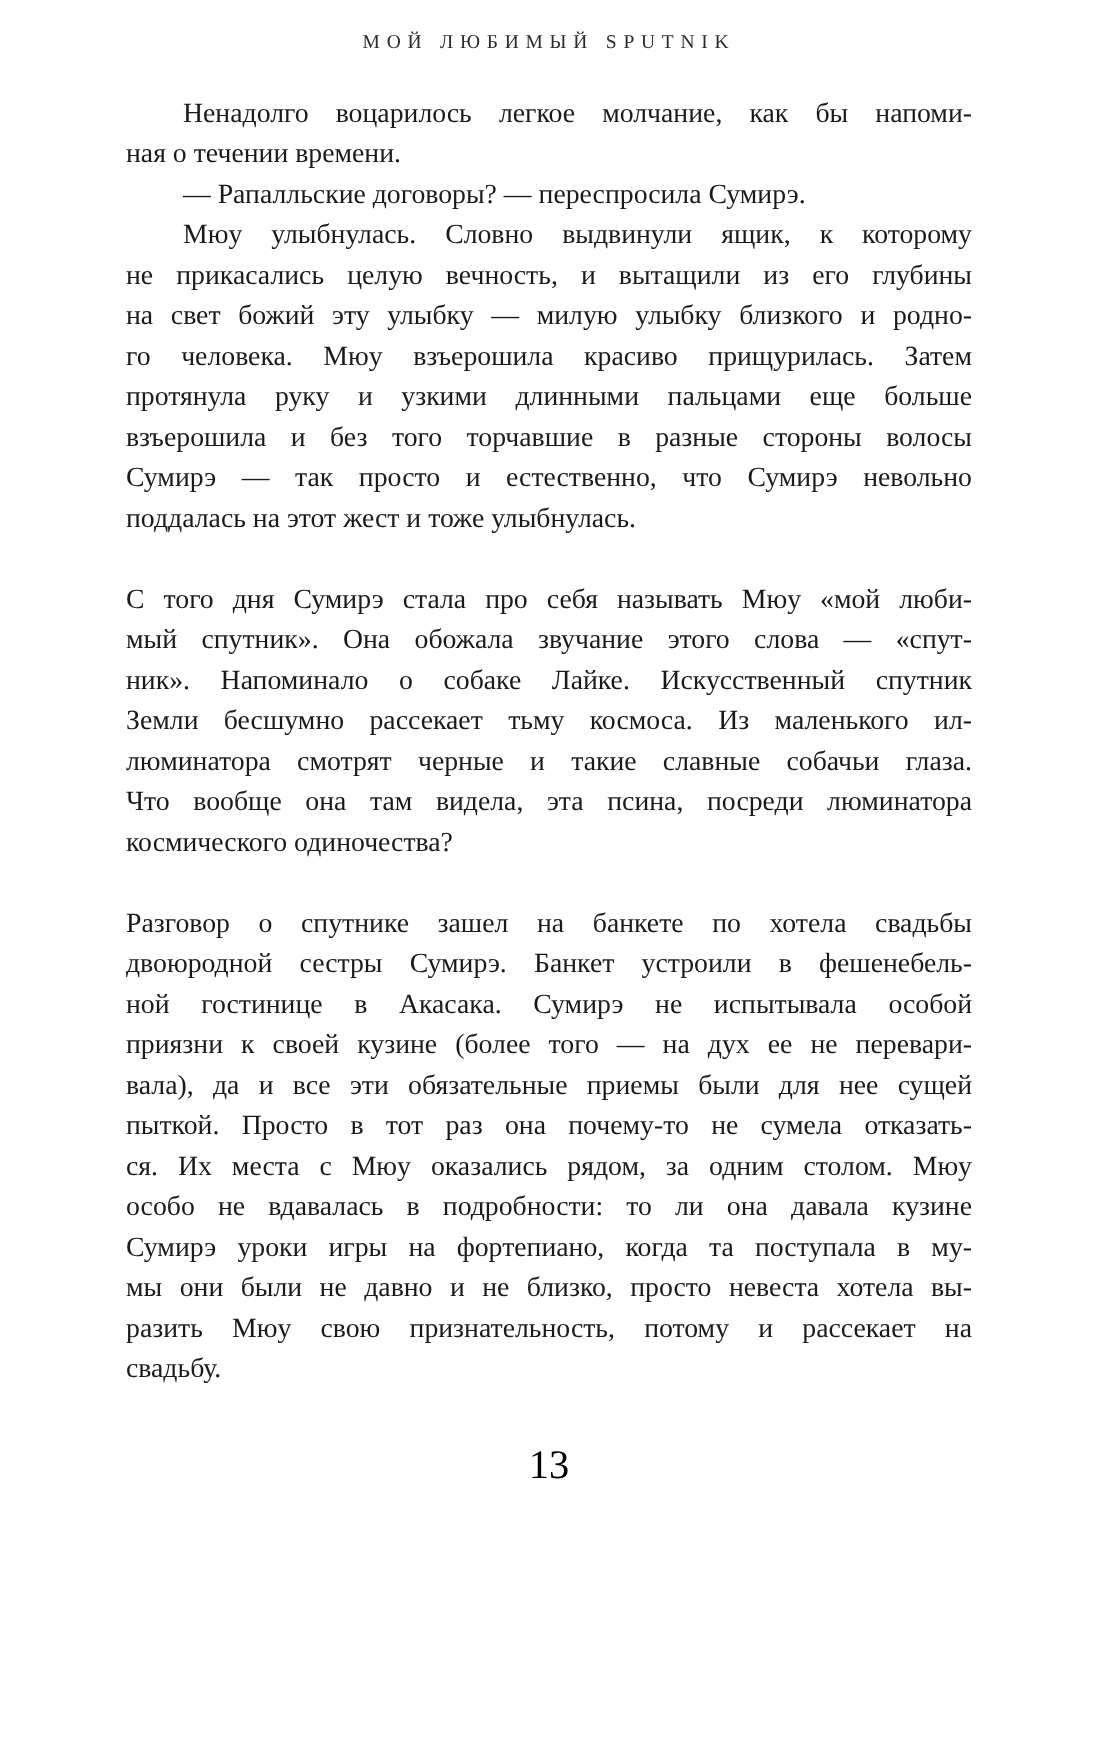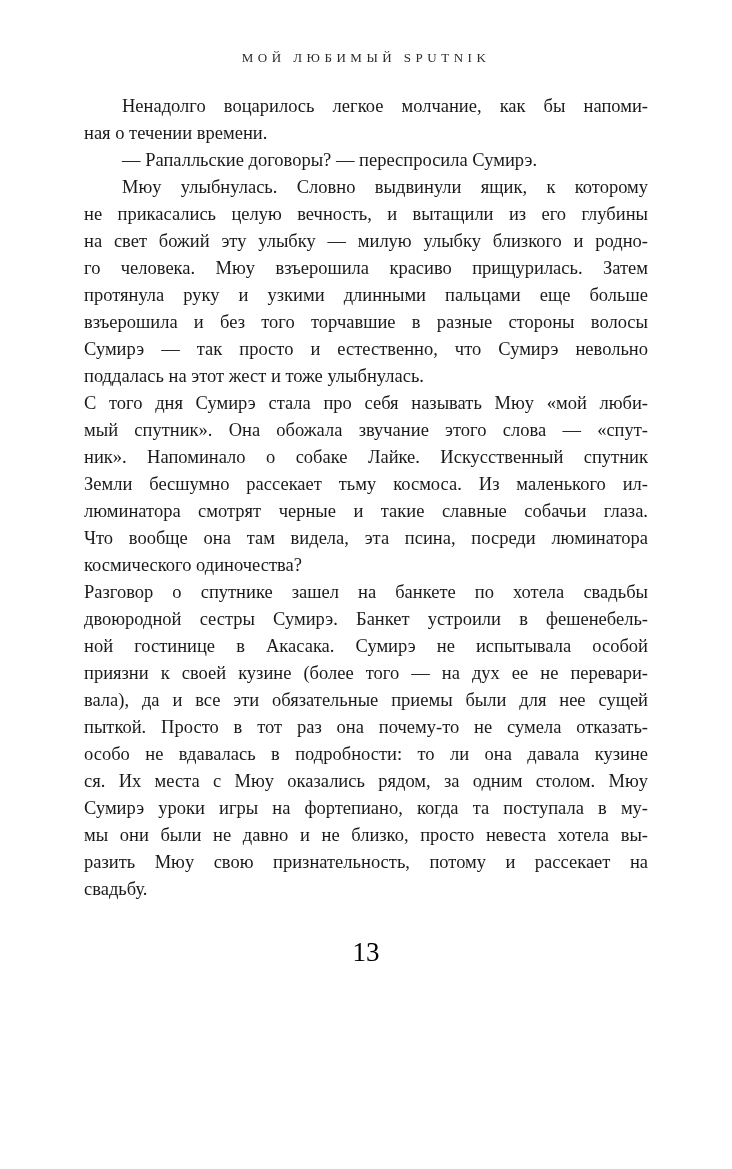--- a/index.html
+++ b/index.html
@@ -6,39 +6,39 @@
     margin: 0;
     padding: 0;
     background: #ffffff;
   }
   .page {
     position: relative;
     width: 732px;
     height: 1169px;
     background: #ffffff;
     box-sizing: border-box;
-    padding: 50px 84px 0 84px;
+    padding: 20px 84px 0 84px;
     font-family: "Liberation Serif", "DejaVu Serif", serif;
     color: #1a1a1a;
     overflow: hidden;
   }
   .running-header {
     text-align: center;
     font-size: 13px;
     letter-spacing: 4.5px;
     color: #2a2a2a;
     margin-bottom: 27px;
     font-weight: normal;
   }
   .text-block {
     font-size: 18.5px;
     line-height: 27px;
   }
   .para { margin: 0; }
-  .para.spaced { }
+  .para.spaced { margin-top: 27px; }
   .line {
     text-align: justify;
     text-align-last: justify;
   }
   .line.last {
     text-align: justify;
     text-align-last: left;
   }
   .para.indent .line:first-child {
     text-indent: 38px;
@@ -83,22 +83,22 @@
         <div class="line">Что вообще она там видела, эта псина, посреди люминатора</div>
         <div class="line last">космического одиночества?</div>
       </div>
       <div class="para spaced">
         <div class="line">Разговор о спутнике зашел на банкете по хотела свадьбы</div>
         <div class="line">двоюродной сестры Сумирэ. Банкет устроили в фешенебель-</div>
         <div class="line">ной гостинице в Акасака. Сумирэ не испытывала особой</div>
         <div class="line">приязни к своей кузине (более того — на дух ее не перевари-</div>
         <div class="line">вала), да и все эти обязательные приемы были для нее сущей</div>
         <div class="line">пыткой. Просто в тот раз она почему-то не сумела отказать-</div>
+        <div class="line">ся. Их места с Мюу оказались рядом, за одним столом. Мюу</div>
         <div class="line">особо не вдавалась в подробности: то ли она давала кузине</div>
-        <div class="line">ся. Их места с Мюу оказались рядом, за одним столом. Мюу</div>
         <div class="line">Сумирэ уроки игры на фортепиано, когда та поступала в му-</div>
         <div class="line">мы они были не давно и не близко, просто невеста хотела вы-</div>
         <div class="line">разить Мюу свою признательность, потому и рассекает на</div>
         <div class="line last">свадьбу.</div>
       </div>
     </div>
 
   <div class="page-number">13</div>
 </div>
 

